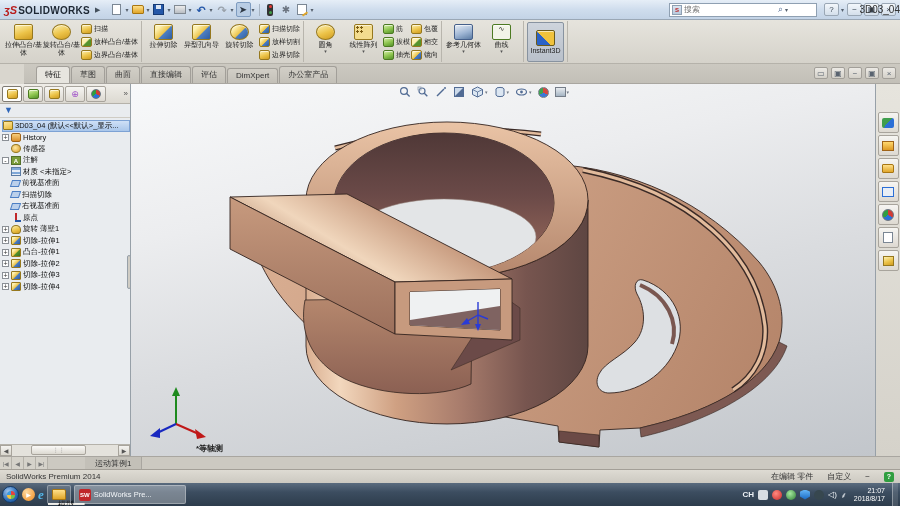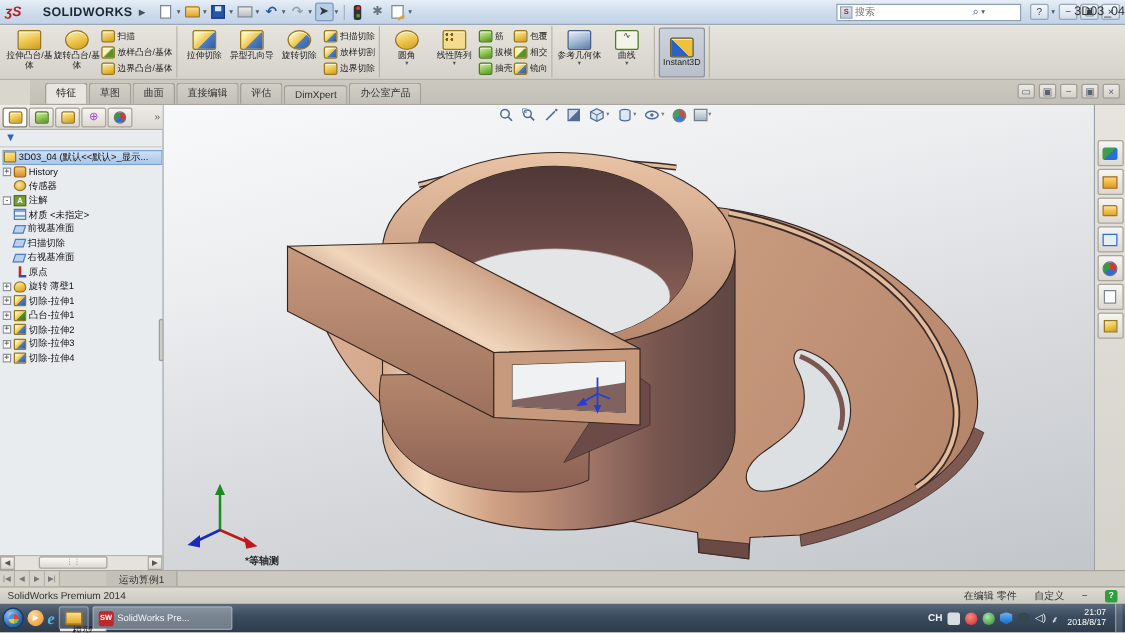--- a/index.html
+++ b/index.html
@@ -3,21 +3,21 @@
 <meta charset="utf-8">
 <style>
   * { margin:0; padding:0; box-sizing:border-box; }
   html,body { width:900px; height:506px; overflow:hidden; }
   body { font-family:"Liberation Sans","DejaVu Sans",sans-serif; font-size:8px; color:#222; }
   #app { position:relative; width:900px; height:506px; background:#d9d6ce; }
 
   
   .titlebar { height:20px; display:flex; align-items:center; padding:0 4px; gap:3px;
     background:linear-gradient(#e6eef7,#cfdded 50%,#c3d3e6); border-bottom:1px solid #9aa7b5; }
-  .brand { display:flex; align-items:baseline; gap:17px; margin-right:2px; }
+  .brand { display:flex; align-items:baseline; gap:1px; margin-right:2px; }
   .brand .bmark { color:#b91c1c; font-weight:bold; font-style:italic; font-size:11px; }
   .brand .bname { font-weight:bold; font-size:10px; color:#1d2733; letter-spacing:.3px; }
   .menuarrow { font-size:7px; color:#44505c; margin-right:6px; }
   .qat { display:flex; align-items:center; gap:1px; }
   .qbtn { width:15px; height:15px; display:flex; align-items:center; justify-content:center; border-radius:2px; }
   .qbtn.pressed { background:#b9cde4; border:1px solid #7e9cc0; }
   .qcaret { font-size:6px; color:#55606c; margin:0 1px 0 0; }
   .qsep { width:1px; height:12px; background:#a7b4c2; margin:0 2px; }
   .doc-title { position:absolute; left:0; right:0; text-align:right; font-size:10px; color:#333; pointer-events:none; }
   .search { margin-left:auto; display:flex; align-items:center; background:#fff; border:1px solid #8fa0b2;

